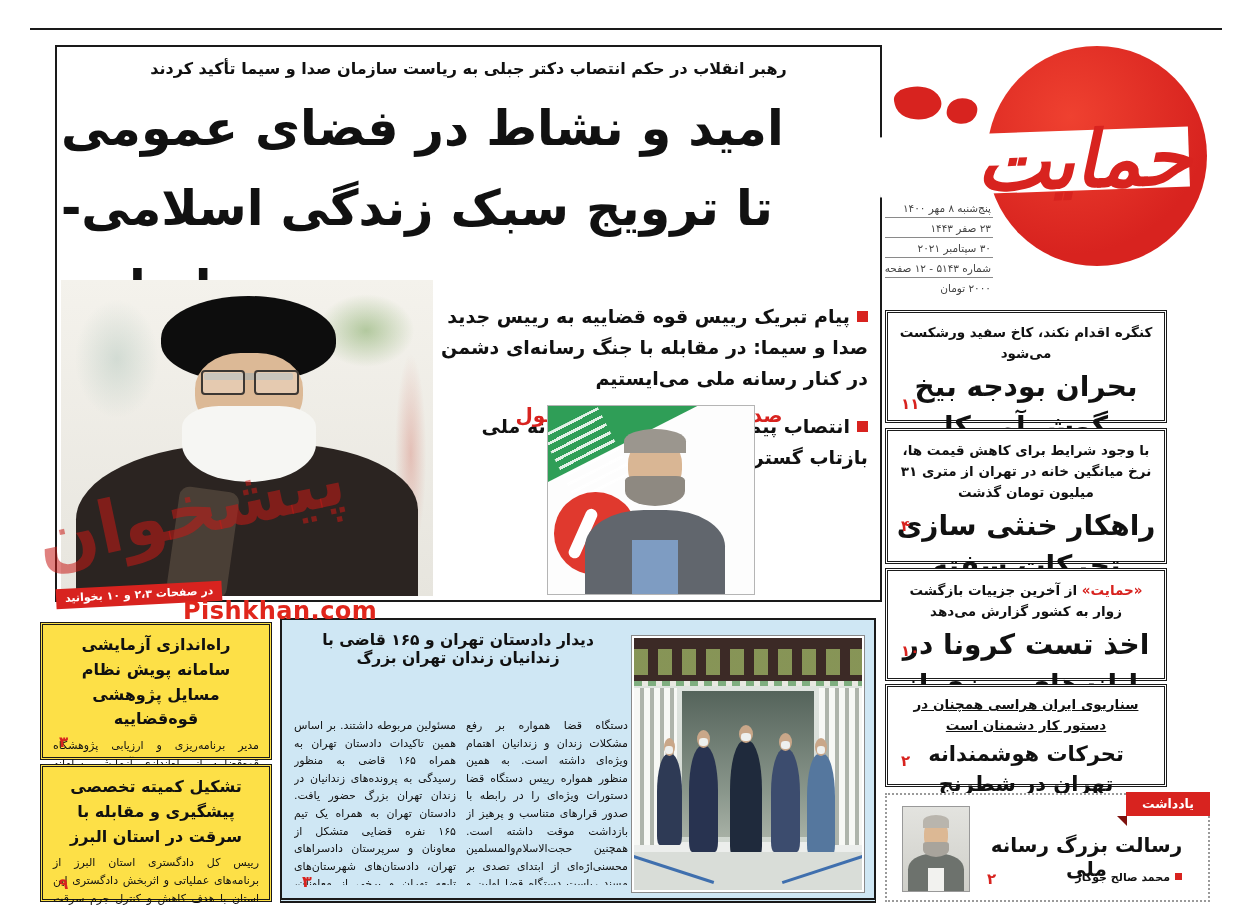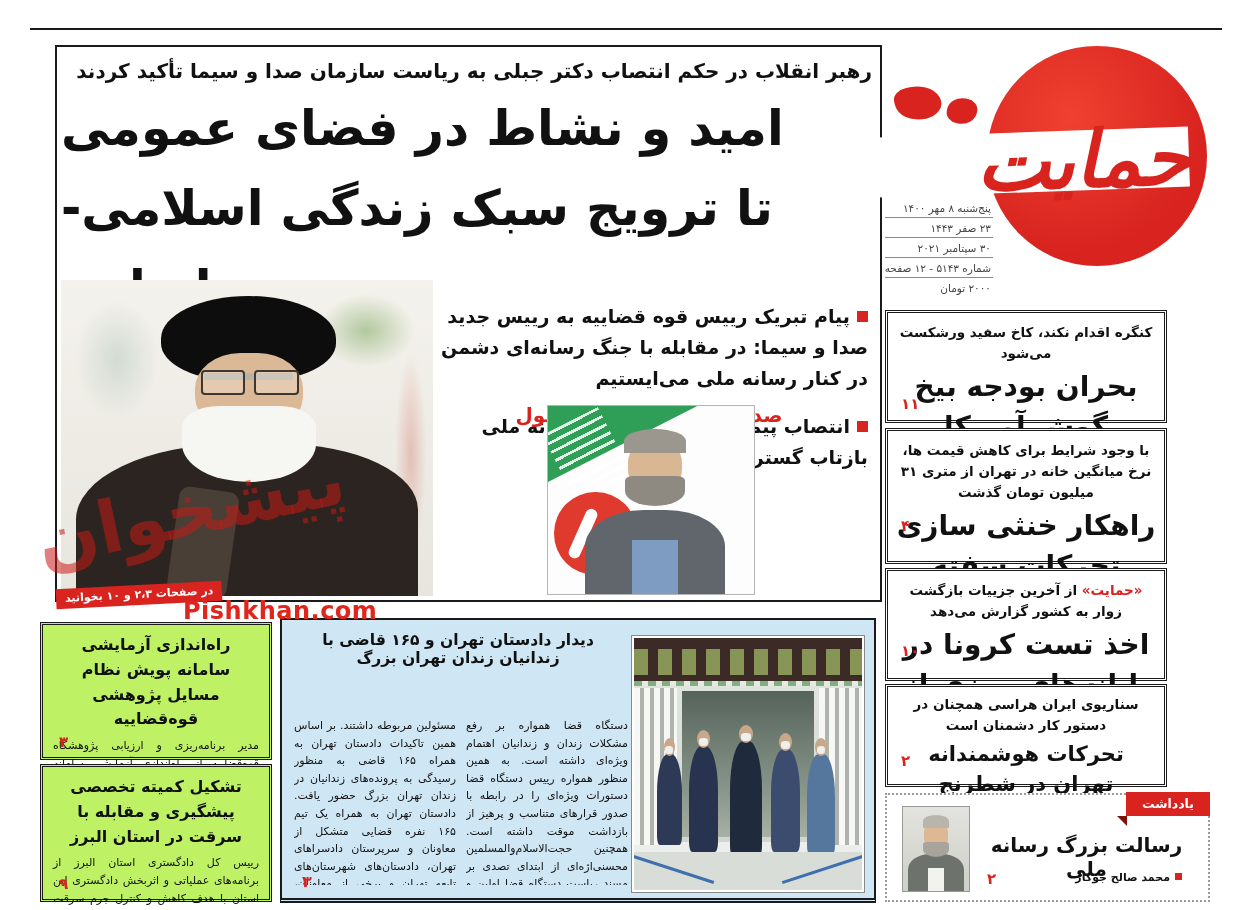--- a/index.html
+++ b/index.html
@@ -9,21 +9,21 @@
   }
   .abs{position:absolute;}
   .rtl{direction:rtl;}
   .red{color:#d8231f;}
 
   
   #top-rule{left:30px;top:28px;width:1192px;height:2px;background:#1a1a1a;}
 
   
   #lead-box{left:55px;top:45px;width:823px;height:553px;border:2px solid #1a1a1a;background:#fff;}
-  #lead-kicker{top:12px;left:8px;right:8px;font-size:20px;font-weight:bold;}
+  #lead-kicker{top:12px;left:8px;right:8px;text-align:center;font-size:16px;font-weight:bold;}
   #lead-headline{top:42px;left:4px;right:4px;text-align:left;font-weight:900;font-size:49px;line-height:80px;letter-spacing:-1px;}
 
   
   #photo-kh{left:4px;top:233px;width:372px;height:316px;overflow:hidden;
     background:
       radial-gradient(closest-side at 82% 16%, rgba(126,168,96,.55), rgba(126,168,96,0) 72%),
       radial-gradient(closest-side at 94% 55%, rgba(205,90,75,.30), rgba(205,90,75,0) 70%),
       radial-gradient(closest-side at 15% 25%, rgba(180,200,190,.5), rgba(180,200,190,0) 75%),
       linear-gradient(180deg,#f4f2ec,#e7e5de);}
   .kh-body{position:absolute;bottom:-12px;left:4%;width:92%;height:52%;background:#2b2421;border-radius:46% 40% 0 0;}
@@ -84,21 +84,21 @@
   .jk-suit{position:absolute;bottom:-2px;left:8%;width:84%;height:46%;background:#6d726d;border-radius:40% 40% 0 0;}
   .jk-shirt{position:absolute;bottom:-2px;left:38%;width:24%;height:30%;background:#f2f2ef;}
   .jk-face{position:absolute;top:16%;left:32%;width:36%;height:38%;background:#dcb894;border-radius:44% 44% 48% 48%;}
   .jk-hair{position:absolute;top:10%;left:30%;width:40%;height:15%;background:#b9b5ad;border-radius:50% 50% 0 0;}
   .jk-beard{position:absolute;top:42%;left:31%;width:38%;height:17%;background:#a8a49c;border-radius:20% 20% 60% 60%;}
   #note-title{position:absolute;right:22px;top:38px;left:100px;text-align:center;font-size:20px;font-weight:900;}
   #note-author{position:absolute;right:26px;top:76px;font-size:11px;font-weight:bold;}
   #note-page{position:absolute;left:100px;bottom:12px;color:#d8231f;font-weight:900;font-size:15px;}
 
   
-  .left-box{left:40px;width:232px;height:138px;border:3px double #1a1a1a;box-sizing:border-box;padding:8px 10px 6px;background:#bef264;}
+  .left-box{left:40px;width:232px;height:138px;border:3px double #1a1a1a;box-sizing:border-box;padding:8px 10px 6px;background:#fde047;}
   .lb-title{text-align:center;font-size:16px;font-weight:900;line-height:1.55;letter-spacing:-.3px;}
   .lb-body{margin-top:5px;font-size:11px;line-height:1.62;text-align:justify;}
   .lb-page{position:absolute;left:16px;bottom:6px;color:#d8231f;font-weight:900;font-size:15px;}
 
   
   #center-box{left:280px;top:618px;width:596px;height:285px;background:#cfe7f4;border:2px solid #1a1a1a;border-bottom:5px double #1a1a1a;box-sizing:border-box;}
   #center-kicker{position:absolute;right:250px;left:10px;top:11px;text-align:center;font-size:15.5px;font-weight:bold;}
   #center-title{position:absolute;right:250px;left:10px;top:38px;text-align:center;font-size:34px;font-weight:900;letter-spacing:-.5px;}
   .center-col{position:absolute;top:97px;width:162px;height:168px;font-size:11px;line-height:1.6;text-align:justify;overflow:hidden;}
   #center-col-first{left:184px;}
@@ -193,21 +193,21 @@
   <div class="page-num" style="bottom:26px;">۴</div>
 </div>
 
 <div class="rail-box abs rtl" style="top:568px;height:113px;">
   <div class="rail-kicker"><span class="red">«حمایت»</span> <span>از آخرین جزییات بازگشت زوار به کشور گزارش می‌دهد</span></div>
   <div class="rail-title">اخذ تست کرونا در پایانه‌های مرزی از زائران اربعین</div>
   <div class="page-num" style="bottom:18px;">۱۰</div>
 </div>
 
 <div class="rail-box abs rtl" style="top:684px;height:103px;">
-  <div class="rail-kicker" style="margin-top:7px;">سناریوی ایران هراسی همچنان در دستور کار دشمنان است</div>
+  <div class="rail-kicker" style="margin-top:7px;text-decoration:underline;">سناریوی ایران هراسی همچنان در دستور کار دشمنان است</div>
   <div class="rail-title" style="font-size:21px;">تحرکات هوشمندانه تهران در شطرنج سیاست خارجی</div>
   <div class="page-num" style="bottom:14px;">۲</div>
 </div>
 
 <div id="note-box" class="abs rtl">
   <div id="note-tag">یادداشت</div>
   <div id="photo-jk">
     <div class="jk-suit"></div>
     <div class="jk-shirt"></div>
     <div class="jk-face"></div>

